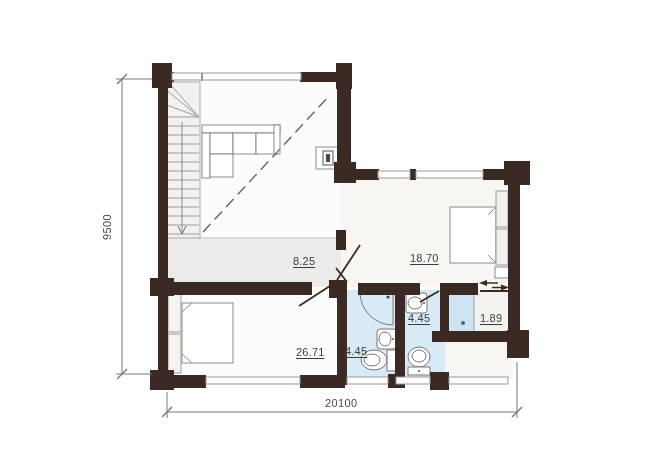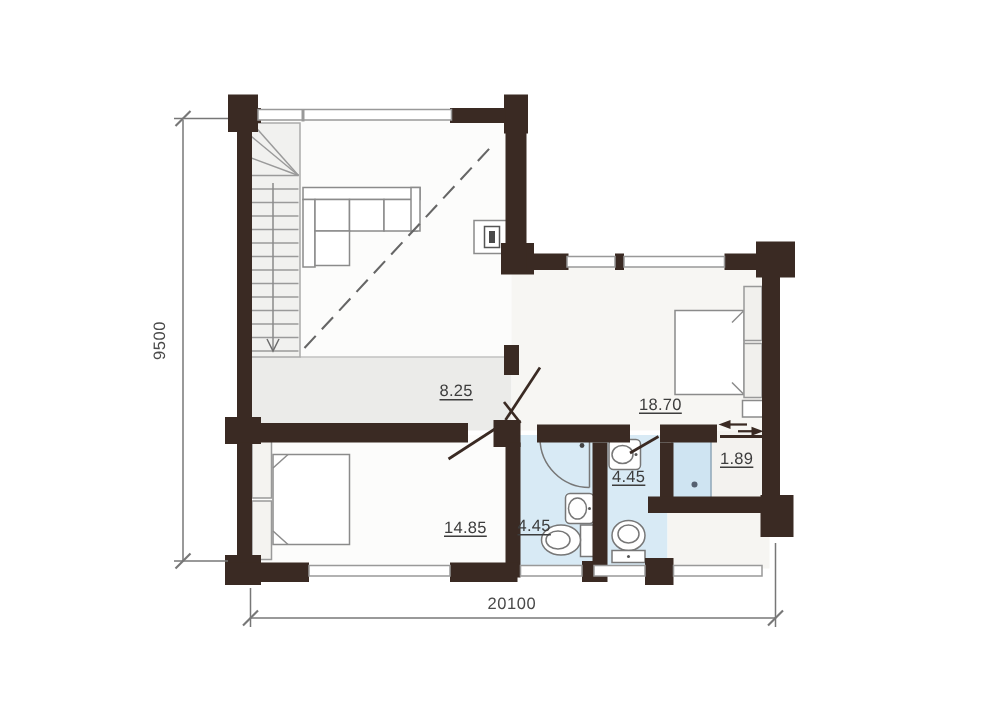--- a/index.html
+++ b/index.html
@@ -188,22 +188,22 @@
     <line x1="117" y1="379" x2="127" y2="369" stroke-width="1.4"></line>
     <line x1="167" y1="412" x2="517" y2="412"></line>
     <line x1="167" y1="392" x2="167" y2="418"></line>
     <line x1="517" y1="362" x2="517" y2="418"></line>
     <line x1="162" y1="417" x2="172" y2="407" stroke-width="1.4"></line>
     <line x1="512" y1="417" x2="522" y2="407" stroke-width="1.4"></line>
   </g>
 </svg>
 
   <div class="area-label" style="left:293px;top:255px;">8.25</div>
-  <div class="area-label" style="left:426px;top:252px;margin-top:12px;">18.70</div>
-  <div class="area-label" style="left:296px;top:346px;">14.85</div>
+  <div class="area-label" style="left:410px;top:252px;">18.70</div>
+  <div class="area-label" style="left:296px;top:346px;">26.71</div>
   <div class="area-label" style="left:345px;top:345px;">4.45</div>
   <div class="area-label" style="left:408px;top:312px;">4.45</div>
-  <div class="area-label" style="left:480px;top:300px;">1.89</div>
+  <div class="area-label" style="left:480px;top:312px;">1.89</div>
 
   <div class="dim-label" style="left:325px;top:397px;">20100</div>
   <div class="dim-label vert" style="left:94px;top:221px;">9500</div>
 
 </div>
 
 </body></html>

